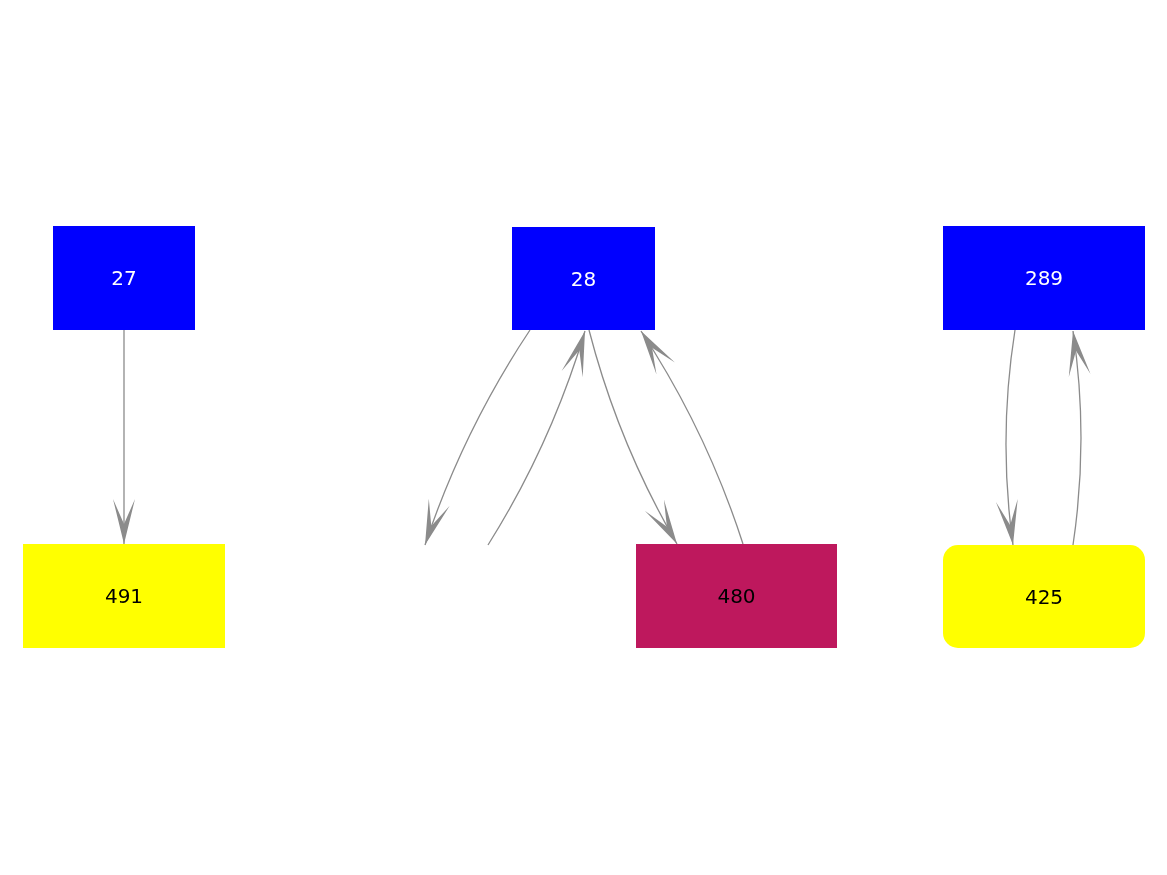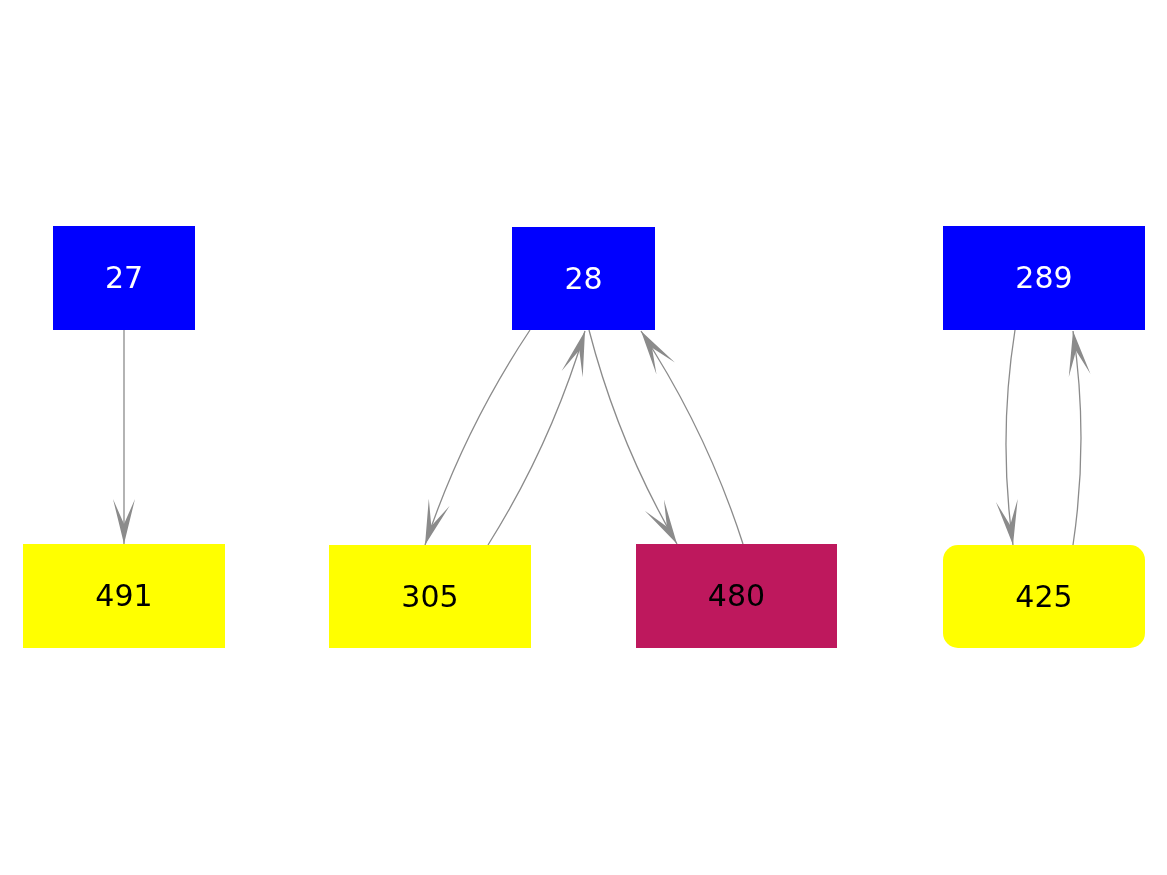--- a/index.html
+++ b/index.html
@@ -20,21 +20,21 @@
     left: 0;
     top: 0;
     width: 1167px;
     height: 875px;
   }
   .node {
     position: absolute;
     display: flex;
     align-items: center;
     justify-content: center;
-    font-size: 30px;
+    font-size: 20px;
     line-height: 1;
     user-select: none;
   }
   .edge-line {
     fill: none;
     stroke-width: 1.3px;
   }
 </style>
 </head>
 <body>
@@ -62,22 +62,19 @@
     </div>
     <div class="node" style="left: 512px; top: 227px; width: 143px; height: 103px; background: rgb(0, 0, 255); color: rgb(255, 255, 255); text-align: center;">
       <span>28</span>
     </div>
     <div class="node" style="left: 943px; top: 226px; width: 202px; height: 104px; background: rgb(0, 0, 255); color: rgb(255, 255, 255);">
       <span>289</span>
     </div>
     <div class="node" style="left: 23px; top: 544px; width: 202px; height: 104px; background: rgb(255, 255, 0); color: rgb(0, 0, 0);">
       <span>491</span>
     </div>
-    <div class="node" style="left: 329px; top: 545px; width: 202px; height: 103px; background: rgb(255, 255, 0); color: rgb(0, 0, 0);">
-      <span>305</span>
-    </div>
     <div class="node" style="left: 636px; top: 544px; width: 201px; height: 104px; background: #be185d; color: rgb(0, 0, 0);">
       <span>480</span>
     </div>
     <div class="node" style="left: 943px; top: 545px; width: 202px; height: 103px; background: rgb(255, 255, 0); color: rgb(0, 0, 0); border-radius: 15px;">
       <span>425</span>
     </div>
   </div>
 
 </body></html>

